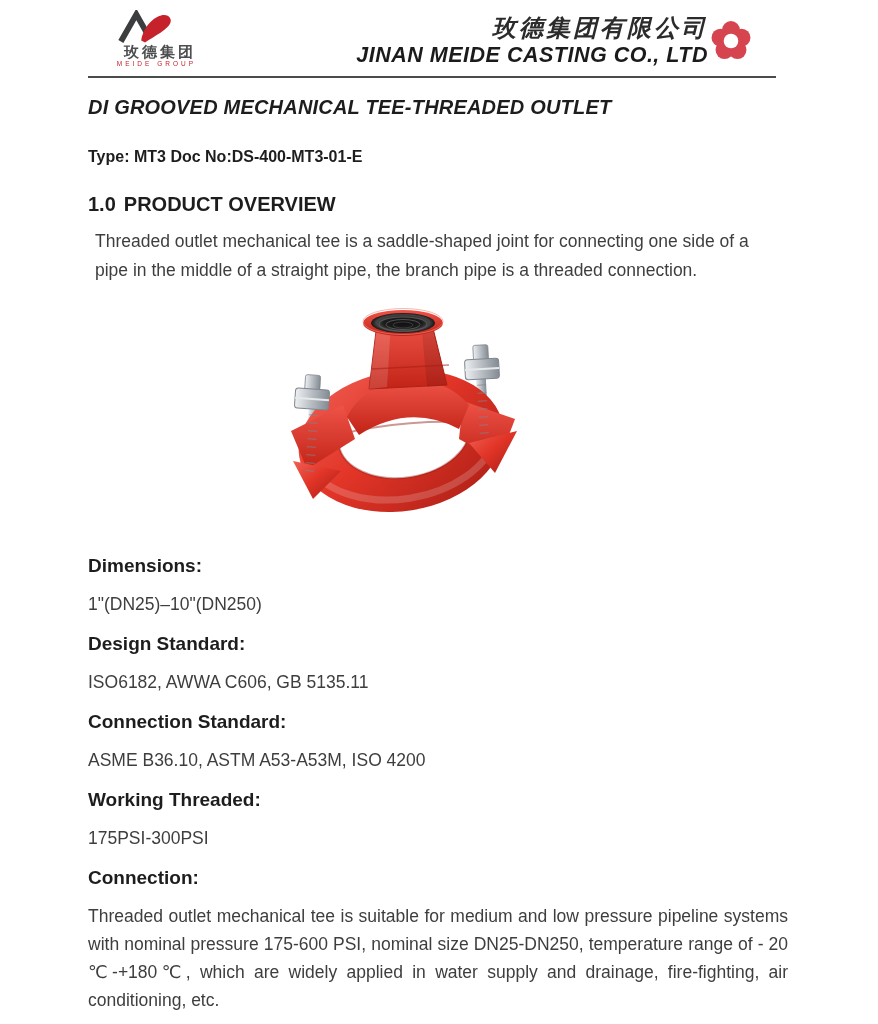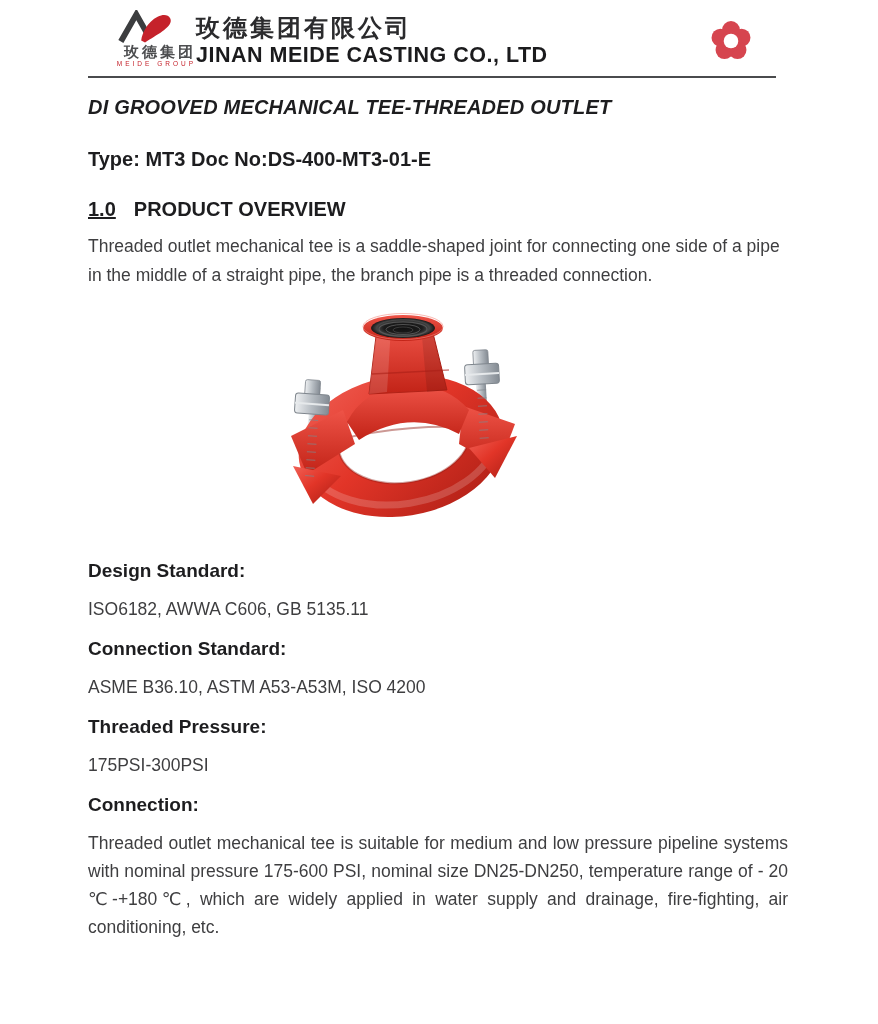--- a/index.html
+++ b/index.html
@@ -14,32 +14,32 @@
   
   .header{
     display:flex;
     align-items:flex-start;
     padding:10px 120px 0 96px;
   }
   .logo-block{width:100px;text-align:right;flex:none;}
   .logo-mark{display:block;margin:0 auto;}
   .logo-cn{font-size:15px;font-weight:bold;color:#4d4e50;letter-spacing:3px;line-height:16px;}
   .logo-en{font-size:6.5px;color:#c5222b;letter-spacing:3px;line-height:8px;}
-  .header-center{flex:1;text-align:left;padding-top:4px;}
+  .header-center{flex:1;text-align:right;padding-top:4px;font-style:italic;}
   .company-cn{font-size:24px;font-weight:600;color:#2b2b2d;letter-spacing:3px;line-height:28px;}
   .company-en{font-size:21.5px;font-weight:bold;color:#1b1b1d;letter-spacing:0.5px;line-height:27px;}
   .flower-wrap{flex:none;width:50px;padding-top:8px;}
   .rule{height:2px;background:#4a4b4d;margin:7px 0 0 88px;width:688px;}
   
   .content{padding:0 90px 0 88px;}
   .doc-title{font-size:20px;font-weight:bold;margin:18px 0 0;letter-spacing:0.2px;font-style:italic;}
-  .type-line{font-size:20px;font-weight:bold;margin:29px 0 0;}
+  .type-line{font-size:16px;font-weight:bold;margin:29px 0 0;}
   .overview-head{font-size:20px;font-weight:bold;margin:27px 0 0;}
-  .overview-num{margin-right:18px;text-decoration:underline;}
-  .body-text{font-size:17.5px;color:#3e3e40;line-height:29px;margin:11px 0 0;}
+  .overview-num{margin-right:8px;}
+  .body-text{font-size:17.5px;color:#3e3e40;line-height:29px;margin:11px 7px 0;}
   .figure{height:248px;text-align:center;margin-top:8px;}
   .spec{margin:0;}
   .spec-h{font-size:19px;font-weight:bold;margin:0 0 13px;color:#1d1d1f;}
   .spec-v{font-size:17.5px;color:#3e3e40;margin:0 0 15px;line-height:28px;}
   .justify{text-align:justify;}
   .specs{margin-top:14px;}
 </style>
 </head>
 <body>
 
@@ -164,33 +164,37 @@
           <path d="M202 76 L236 76" stroke="#e6e9eb" stroke-width="2"></path>
         </g>
         <g stroke="#7f868d" stroke-width="1" opacity="0.7" transform="rotate(-3 219 108)">
           <path d="M215 92 h9 M215 100 h9 M215 108 h9 M215 116 h9 M215 124 h9 M215 132 h9 M215 140 h9"></path>
         </g>
       </svg>
     </div>
 
     <div class="specs">
 
+      <section class="spec">
+        <h3 class="spec-h">Dimensions:</h3>
+        <p class="spec-v">1"(DN25)–10"(DN250)</p>
+      </section>
 
       <section class="spec">
         <h3 class="spec-h">Design Standard:</h3>
         <p class="spec-v">ISO6182, AWWA C606, GB 5135.11</p>
       </section>
 
       <section class="spec">
         <h3 class="spec-h">Connection Standard:</h3>
         <p class="spec-v">ASME B36.10, ASTM A53-A53M, ISO 4200</p>
       </section>
 
       <section class="spec">
-        <h3 class="spec-h">Threaded Pressure:</h3>
+        <h3 class="spec-h">Working Threaded:</h3>
         <p class="spec-v">175PSI-300PSI</p>
       </section>
 
       <section class="spec">
         <h3 class="spec-h">Connection:</h3>
         <p class="spec-v justify">Threaded outlet mechanical tee is suitable for medium and low pressure pipeline systems with nominal pressure 175-600 PSI, nominal size DN25-DN250, temperature range of - 20 ℃-+180℃, which are widely applied in water supply and drainage, fire-fighting, air conditioning, etc.</p>
       </section>
 
     </div>
   </div>

